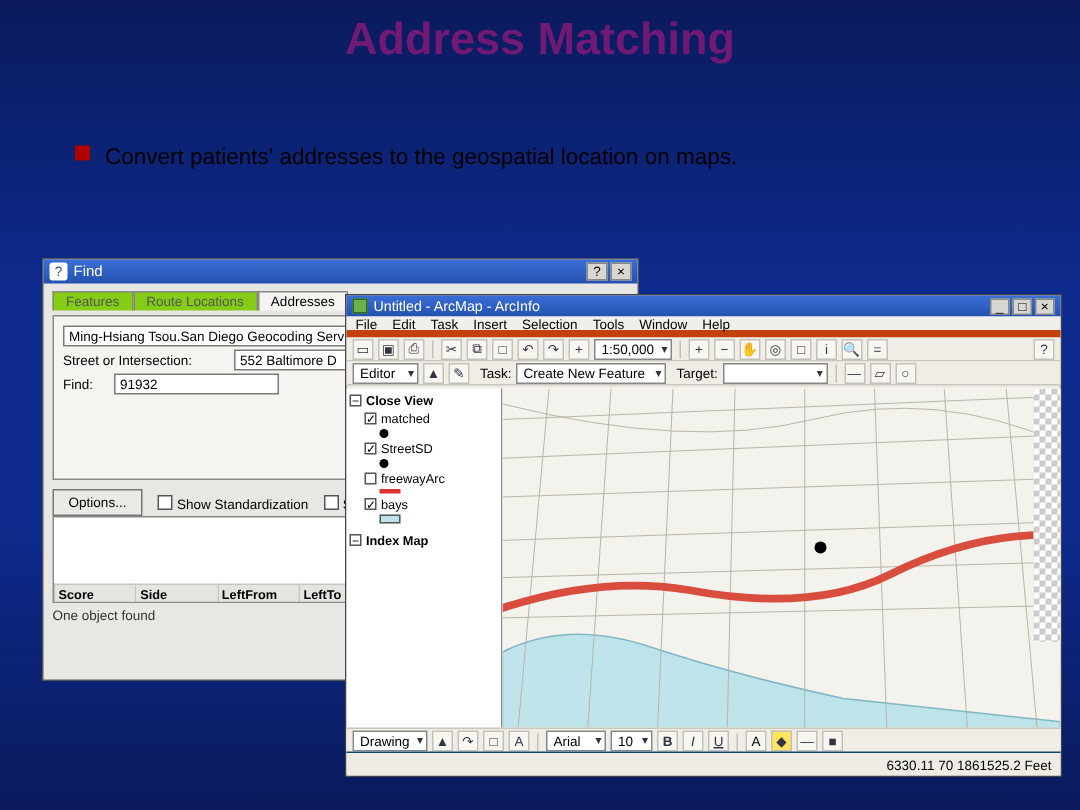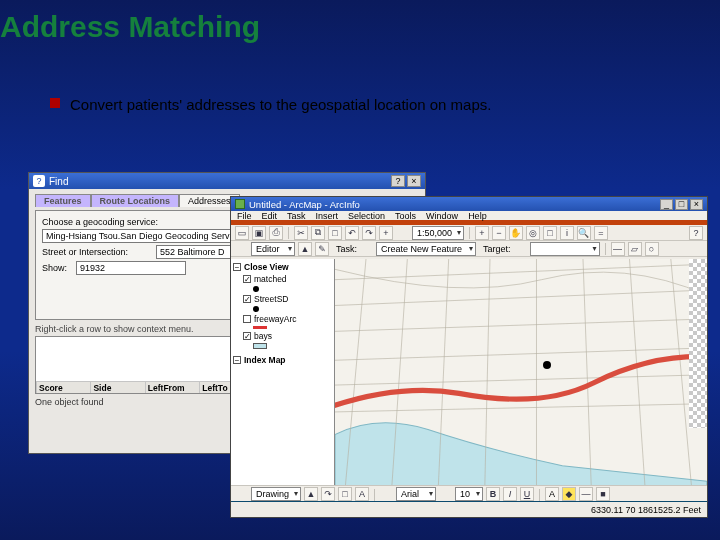--- a/index.html
+++ b/index.html
@@ -4,21 +4,21 @@
 <style>
   * { box-sizing: border-box; }
   html, body { margin:0; padding:0; }
   body {
     width:720px; height:540px;
     background: linear-gradient(180deg,#0a1a5c 0%, #0d2a8c 35%, #0d2a8c 65%, #0a1a5c 100%);
     font-family: Arial, Helvetica, sans-serif;
     overflow:hidden; position:relative;
   }
   .title {
-    font-size:30px; font-weight:bold; color:#15803d;
+    text-align:center; font-size:30px; font-weight:bold; color:#701a75;
     position:absolute; left:0; right:0; top:10px;
   }
   .bullet-row { position:absolute; left:50px; top:96px; right:30px; color:#000; font-size:15px; line-height:1.25; }
   .sqbullet { width:10px; height:10px; background:#b00000; display:inline-block; margin-right:10px; position:relative; top:-2px;}
   
   .find {
     position:absolute; left:28px; top:172px; width:398px; height:282px;
     background:#e9e7e3; border:1px solid #555;
     font-size:9px; color:#000;
   }
@@ -30,21 +30,21 @@
   .find .titlebar .winbtn{
     width:14px;height:12px;background:#d8d6d1;border:1px solid #888;
     margin-left:2px; color:#000; font-size:9px; text-align:center; line-height:10px;
   }
   .find .body{ padding:4px 6px; }
   .tabs{ display:flex; gap:0; margin-bottom:4px;}
   .tab{
     border:1px solid #888; border-bottom:none; background:#f5f4f1;
     padding:1px 8px; font-size:9px; position:relative; top:1px;
   }
-  .tab.inactive{ background:#c4b5fd; color:#555;font-weight:bold;}
+  .tab.inactive{ background:#84cc16; color:#555;}
   .panel{ border:1px solid #888; background:#f5f4f1; padding:4px 6px;}
   .row{ display:flex; align-items:center; margin:2px 0; gap:4px;}
   .row label{ width:110px; }
   .row label.short{ width:30px;}
   .txtin{
     flex:1; height:14px; border:1px solid #7a7a7a; background:#fff; padding:0 3px;
     font-size:9px; line-height:12px;
   }
   .side-col{
     position:absolute; right:6px; top:22px; width:58px; display:flex; flex-direction:column; gap:4px;
@@ -75,21 +75,21 @@
   }
   .arcmap .titlebar .spacer{flex:1}
   .arcmap .titlebar .winbtn{
     width:13px;height:11px;background:#d8d6d1;border:1px solid #888;
     margin-left:2px; color:#000; font-size:9px; text-align:center; line-height:9px;
   }
   .menubar{ height:14px; display:flex; align-items:center; gap:10px; padding:0 6px; font-size:9px; border-bottom:5px solid #c2410c; background:#f1efe9;}
   .toolbar{ height:16px; display:flex; align-items:center; gap:3px; padding:0 4px; border-bottom:1px solid #c9c6bf; background:#f0ede7;}
   .tico{ width:14px;height:14px;border:1px solid #c3c0b9;background:#f8f6f1; display:flex;align-items:center;justify-content:center; font-size:9px; color:#334;}
   .tsep{ width:1px;height:12px;background:#c3c0b9;margin:0 2px;}
-  .tdrop{ height:14px;border:1px solid #888;background:#fff;padding:0 12px 0 4px;font-size:9px;line-height:12px;position:relative;margin-left:16px;}
+  .tdrop{ height:14px;border:1px solid #888;background:#fff;padding:0 12px 0 4px;font-size:9px;line-height:12px;position:relative;}
   .tdrop:after{content:"▾";position:absolute;right:2px;top:0;font-size:8px;color:#333;}
   .main{ position:absolute; left:0; right:0; top:62px; bottom:16px; display:flex;}
   .toc{
     width:104px; background:#fff; border-right:1px solid #888; font-size:8.5px; padding:3px 2px 2px 2px;
     position:relative;
   }
   .toc .hdr{display:flex;align-items:center;gap:3px;margin-bottom:2px;}
   .toc .box{width:8px;height:8px;border:1px solid #555;text-align:center;line-height:7px;font-size:8px;}
   .toc .item{display:flex;align-items:center;gap:3px;margin-left:10px;margin-top:2px}
   .toc .item2{margin-left:20px}
@@ -133,42 +133,43 @@
   </div>
   <div class="body">
     <div style="position:relative;">
       <div class="tabs">
         <div class="tab inactive">Features</div>
         <div class="tab inactive">Route Locations</div>
         <div class="tab">Addresses</div>
       </div>
       <div class="panel" style="padding-right:70px;min-height:110px;position:relative;">
         <div class="row">
-          <label style="width:auto">Choose a geocoding service:</label>
-        </div>
-        <div class="row">
           <div class="txtin" style="position:relative;">Ming-Hsiang Tsou.San Diego Geocoding Service</div>
         </div>
         <div class="row">
           <label>Street or Intersection:</label>
           <div class="txtin">552  Baltimore D</div>
         </div>
         <div class="row">
-          <label class="short">Show:</label>
+          <label class="short">Find:</label>
           <div class="txtin" style="max-width:110px">91932</div>
         </div>
         <div class="side-col">
           <div class="btn">Find</div>
           <div class="btn" style="color:#999">Stop</div>
           <div class="btn" style="font-size:8px">New Search</div>
           <div style="height:6px"></div>
           <div class="btn">Cancel</div>
         </div>
       </div>
-      <div class="hint">Right-click a row to show context menu.</div>
+      <div class="opts-row">
+        <div class="btn">Options...</div>
+        <span><span class="chk"></span><span>Show Standardization</span></span>
+        <span><span class="chk"></span><span>Show all candidates</span></span>
+      </div>
       <div class="grid">
         <table>
           <tbody>
               <tr>
             <th>Score</th>
             <th>Side</th>
             <th>LeftFrom</th>
             <th>LeftTo</th>
             <th>RightFrom</th>
             <th>RightTo</th>

